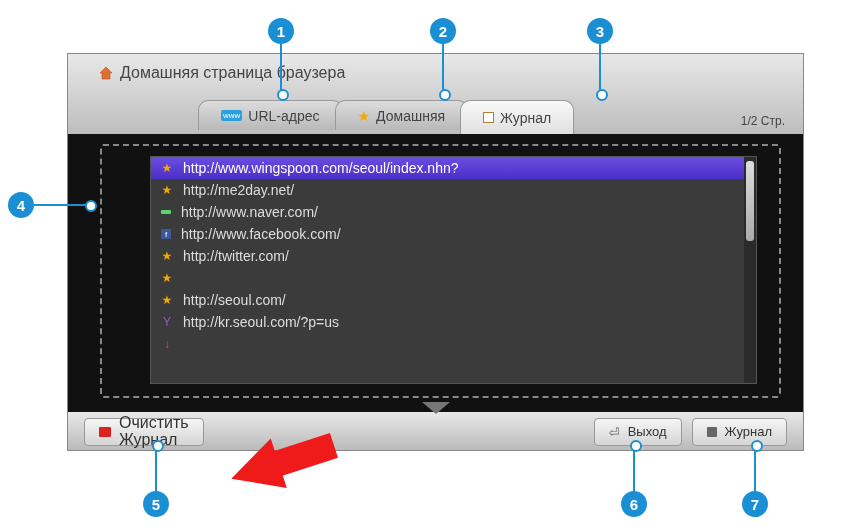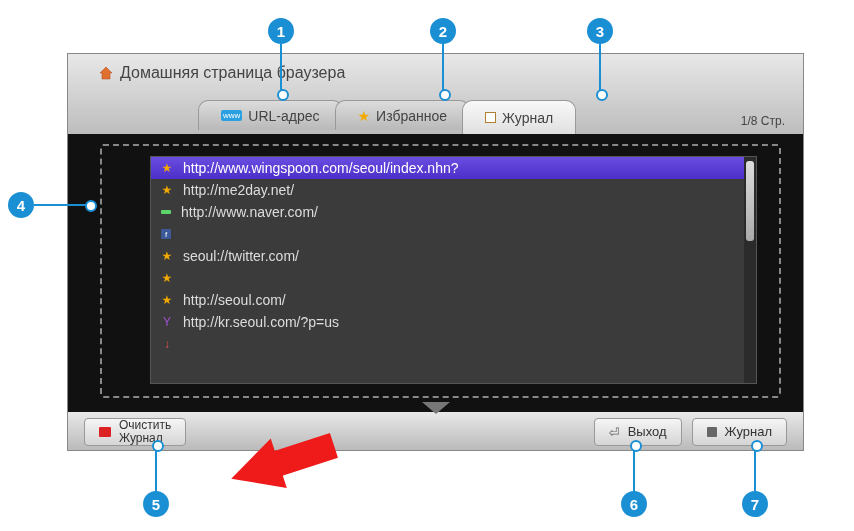--- a/index.html
+++ b/index.html
@@ -179,21 +179,21 @@
     border-top:26px solid transparent;
     border-bottom:26px solid transparent;
     border-right:50px solid #ef1a1a;
   }
   .arrow .tail {
     position:absolute; left:48px; top:13px;
     width:60px; height:26px; background:#ef1a1a;
   }
 
   .btn-label { line-height:1.05; }
-  .btn-label.two { font-size:12px; }
+  .btn-label.two { font-size:16px; }
 </style>
 </head>
 <body>
 
 <div class="co" style="left:268px; top:18px;">1</div>
 <div class="stem" style="left:280px; top:44px; height:52px;"></div>
 
 <div class="co" style="left:430px; top:18px;">2</div>
 <div class="stem" style="left:442px; top:44px; height:52px;"></div>
 
@@ -231,51 +231,52 @@
       </svg>
       <span>Домашняя страница браузера</span>
     </div>
     <div class="tabs">
       <div class="tab">
         <span style="background:#2aa0e0;color:#fff;font-size:8px;padding:1px 2px;border-radius:2px;">www</span>
         <span>URL-адрес</span>
       </div>
       <div class="tab">
         <span style="color:#f2a900;">★</span>
-        <span>Избранное</span>
+        <span>Домашняя</span>
       </div>
       <div class="tab active">
         <span style="display:inline-block;width:11px;height:11px;border:1.5px solid #b08030;background:#fff;"></span>
         <span>Журнал</span>
       </div>
     </div>
-    <div class="page-ind">1/8 Стр.</div>
+    <div class="page-ind">1/2 Стр.</div>
   </div>
 
   <div class="content">
     <div class="dashed"></div>
     <div class="listbox">
       <div class="row selected">
         <span class="star">★</span>
         <span>http://www.wingspoon.com/seoul/index.nhn?</span>
       </div>
       <div class="row">
         <span class="star">★</span>
         <span>http://me2day.net/</span>
       </div>
       <div class="row">
         <span class="dash"></span>
         <span>http://www.naver.com/</span>
       </div>
       <div class="row">
         <span class="bluebox">f</span>
-      </div>
-      <div class="row">
-        <span class="star">★</span>
-        <span>seoul://twitter.com/</span>
+        <span>http://www.facebook.com/</span>
+      </div>
+      <div class="row">
+        <span class="star">★</span>
+        <span>http://twitter.com/</span>
       </div>
       <div class="row">
         <span class="star">★</span>
       </div>
       <div class="row">
         <span class="star">★</span>
         <span>http://seoul.com/</span>
       </div>
       <div class="row">
         <span class="ybang">Y</span>

